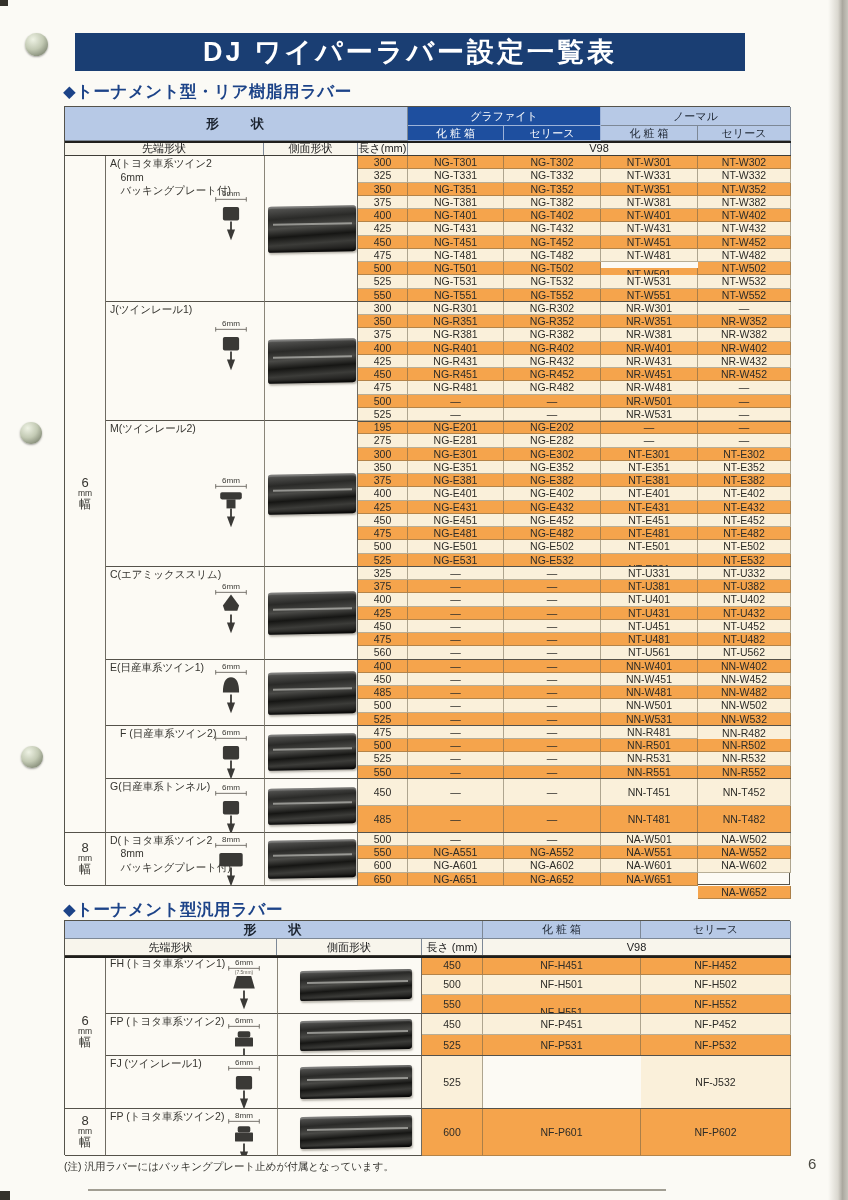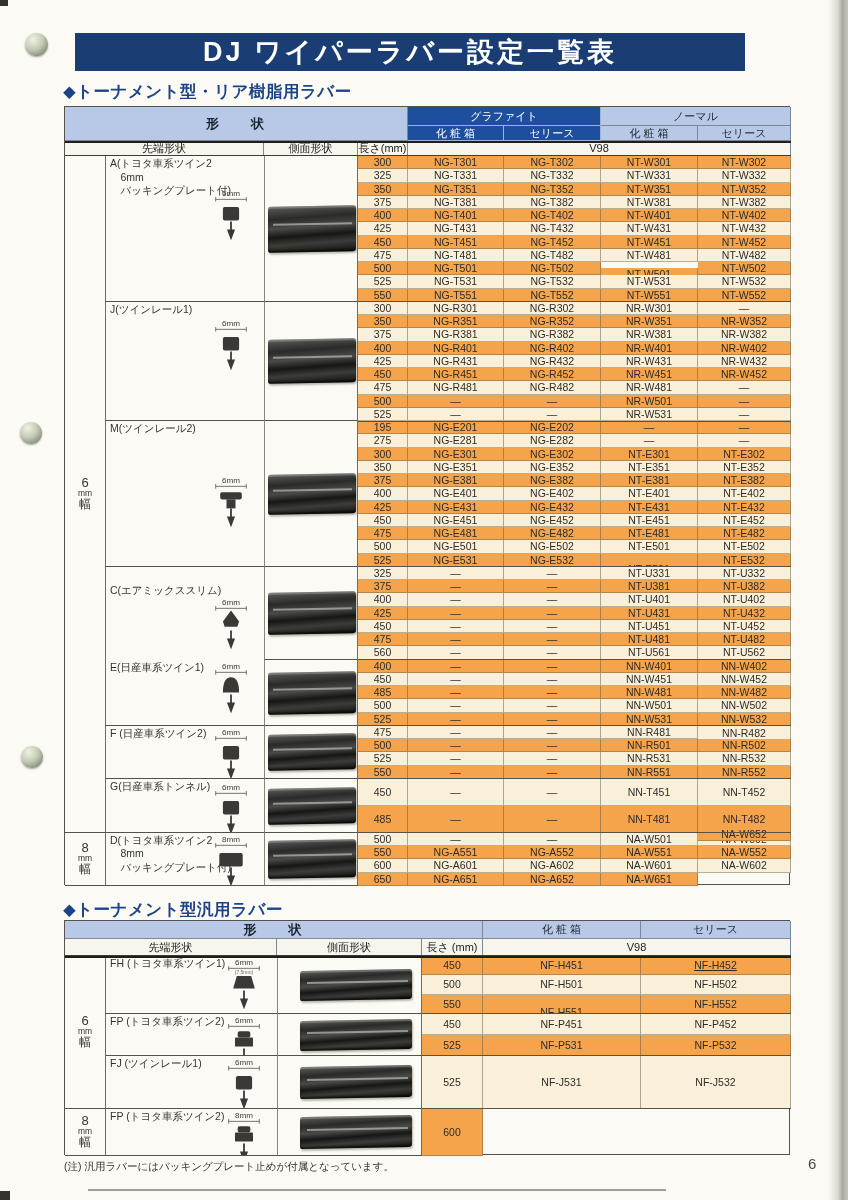--- a/index.html
+++ b/index.html
@@ -285,21 +285,21 @@
         <div class="cell dcell c" style="left: 343px; top: 433.25px; width: 96px; height: 13.25px;">NG-E501</div>
         <div class="cell dcell c" style="left: 439px; top: 433.25px; width: 97px; height: 13.25px;">NG-E502</div>
         <div class="cell dcell c" style="left: 536px; top: 433.25px; width: 97px; height: 13.25px;">NT-E501</div>
         <div class="cell dcell c" style="left: 633px; top: 433.25px; width: 93px; height: 13.25px;">NT-E502</div>
         <div class="cell dcell o" style="left: 293px; top: 446.5px; width: 50px; height: 13.25px;">525</div>
         <div class="cell dcell o" style="left: 343px; top: 446.5px; width: 96px; height: 13.25px;">NG-E531</div>
         <div class="cell dcell o" style="left: 439px; top: 446.5px; width: 97px; height: 13.25px;">NG-E532</div>
         <div class="cell dcell o" style="left: 536px; top: 446.5px; width: 97px; height: 31px;">NT-E531</div>
         <div class="cell dcell o" style="left: 633px; top: 446.5px; width: 93px; height: 13.25px;">NT-E532</div>
         <div class="vline" style="left: 293px; top: 313.5px; width: 433px; height: 1px;"></div>
-        <div class="cell tipcell" style="left: 41px; top: 459.75px; width: 158px; height: 92.75px; overflow: hidden; margin-top: 16px;">
+        <div class="cell tipcell" style="left: 41px; top: 459.75px; width: 158px; height: 92.75px; overflow: hidden;">
           <div class="slabel" style="padding-top: 1px;">C(エアミックススリム)</div>
           <div class="diag" style="position: absolute; right: 6px; top: 14px;">
             <svg width="54" height="56" viewBox="0 0 60 62" xmlns="http://www.w3.org/2000/svg">
               <text x="30" y="9" font-size="9" text-anchor="middle" fill="#3c3b36">6mm</text>
               <path d="M13 10 L13 15 M13 12.5 L47 12.5 M47 10 L47 15" stroke="#6a675f" stroke-width="1" fill="none"></path>
               <g fill="#3a3936">
                 <path d="M30 15 L39 27 L37 33 L23 33 L21 27 Z"></path>
               </g>
               <path d="M30 37 L30 50" stroke="#3a3936" stroke-width="2"></path>
               <path d="M25.5 46 L34.5 46 L30 58 Z" fill="#3a3936"></path>
@@ -382,21 +382,21 @@
         <div class="cell dcell c" style="left: 439px; top: 592.25px; width: 97px; height: 13.25px;">—</div>
         <div class="cell dcell c" style="left: 536px; top: 592.25px; width: 97px; height: 13.25px;">NN-W501</div>
         <div class="cell dcell c" style="left: 633px; top: 592.25px; width: 93px; height: 13.25px;">NN-W502</div>
         <div class="cell dcell o" style="left: 293px; top: 605.5px; width: 50px; height: 13.25px;">525</div>
         <div class="cell dcell o" style="left: 343px; top: 605.5px; width: 96px; height: 13.25px;">—</div>
         <div class="cell dcell o" style="left: 439px; top: 605.5px; width: 97px; height: 13.25px;">—</div>
         <div class="cell dcell o" style="left: 536px; top: 605.5px; width: 97px; height: 13.25px;">NN-W531</div>
         <div class="cell dcell o" style="left: 633px; top: 605.5px; width: 93px; height: 13.25px;">NN-W532</div>
         <div class="vline" style="left: 293px; top: 552px; width: 433px; height: 1px;"></div>
         <div class="cell tipcell" style="left: 41px; top: 618.75px; width: 158px; height: 53px; overflow: hidden;">
-          <div class="slabel" style="padding-top: 1px;">F (日産車系ツイン2)</div>
+          <div class="slabel" style="padding-top: 1px; margin-left: 10px;">F (日産車系ツイン2)</div>
           <div class="diag" style="position: absolute; right: 6px; top: 1px;">
             <svg width="54" height="56" viewBox="0 0 60 62" xmlns="http://www.w3.org/2000/svg">
               <text x="30" y="9" font-size="9" text-anchor="middle" fill="#3c3b36">6mm</text>
               <path d="M13 10 L13 15 M13 12.5 L47 12.5 M47 10 L47 15" stroke="#6a675f" stroke-width="1" fill="none"></path>
               <g fill="#3a3936">
                 <rect x="21" y="21" width="18" height="15" rx="2"></rect>
               </g>
               <path d="M30 37 L30 50" stroke="#3a3936" stroke-width="2"></path>
               <path d="M25.5 46 L34.5 46 L30 58 Z" fill="#3a3936"></path>
             </svg>
@@ -485,21 +485,21 @@
         <div class="cell dcell o" style="left: 633px; top: 739px; width: 93px; height: 13.25px;">NA-W552</div>
         <div class="cell dcell c" style="left: 293px; top: 752.25px; width: 50px; height: 13.25px;">600</div>
         <div class="cell dcell c" style="left: 343px; top: 752.25px; width: 96px; height: 13.25px;">NG-A601</div>
         <div class="cell dcell c" style="left: 439px; top: 752.25px; width: 97px; height: 13.25px;">NG-A602</div>
         <div class="cell dcell c" style="left: 536px; top: 752.25px; width: 97px; height: 13.25px;">NA-W601</div>
         <div class="cell dcell c" style="left: 633px; top: 752.25px; width: 93px; height: 13.25px;">NA-W602</div>
         <div class="cell dcell o" style="left: 293px; top: 765.5px; width: 50px; height: 13.25px;">650</div>
         <div class="cell dcell o" style="left: 343px; top: 765.5px; width: 96px; height: 13.25px;">NG-A651</div>
         <div class="cell dcell o" style="left: 439px; top: 765.5px; width: 97px; height: 13.25px;">NG-A652</div>
         <div class="cell dcell o" style="left: 536px; top: 765.5px; width: 97px; height: 13.25px;">NA-W651</div>
-        <div class="cell dcell o" style="left: 633px; top: 721px; width: 93px; height: 13.25px;">NA-W652</div>
+        <div class="cell dcell o" style="left: 633px; top: 779px; width: 93px; height: 13.25px;">NA-W652</div>
         <div class="vline" style="left: 293px; top: 725.25px; width: 433px; height: 1px;"></div>
         <div class="cell wgroup" style="left: 0px; top: 49px; width: 41px; height: 676.75px;">
           <div class="n">6</div>
           <div class="u">mm</div>
           <div class="k">幅</div>
         </div>
         <div class="cell wgroup" style="left: 0px; top: 725.75px; width: 41px; height: 53px;">
           <div class="n">8</div>
           <div class="u">mm</div>
           <div class="k">幅</div>
@@ -533,21 +533,21 @@
               <path d="M30 37 L30 50" stroke="#3a3936" stroke-width="2"></path>
               <path d="M25.5 46 L34.5 46 L30 58 Z" fill="#3a3936"></path>
             </svg>
           </div>
         </div>
         <div class="cell sidecell" style="left: 212px; top: 35px; width: 145px; height: 57.9px;">
           <div class="photo" style="left: 22px; top: 13.95px; width: 112px; height: 30px;"></div>
         </div>
         <div class="cell dcell o" style="left: 357px; top: 35px; width: 61px; height: 19.3px;">450</div>
         <div class="cell dcell o" style="left: 418px; top: 35px; width: 158px; height: 19.3px;">NF-H451</div>
-        <div class="cell dcell o" style="left: 576px; top: 35px; width: 150px; height: 19.3px; text-decoration: underline;">NF-H452</div>
+        <div class="cell dcell o" style="left: 576px; top: 35px; width: 150px; height: 19.3px;">NF-H452</div>
         <div class="cell dcell c" style="left: 357px; top: 54.3px; width: 61px; height: 19.3px;">500</div>
         <div class="cell dcell c" style="left: 418px; top: 54.3px; width: 158px; height: 19.3px;">NF-H501</div>
         <div class="cell dcell c" style="left: 576px; top: 54.3px; width: 150px; height: 19.3px;">NF-H502</div>
         <div class="cell dcell o" style="left: 357px; top: 73.6px; width: 61px; height: 19.3px;">550</div>
         <div class="cell dcell o" style="left: 418px; top: 73.6px; width: 158px; height: 36px; text-align: center;">NF-H551</div>
         <div class="cell dcell o" style="left: 576px; top: 73.6px; width: 150px; height: 19.3px;">NF-H552</div>
         <div class="cell tipcell" style="left: 41px; top: 92.9px; width: 171px; height: 42px; overflow: hidden;">
           <div class="slabel" style="padding-top: 1px;">FP (トヨタ車系ツイン2)</div>
           <div class="diag" style="position: absolute; right: 6px; top: 1px;">
             <svg width="54" height="56" viewBox="0 0 60 62" xmlns="http://www.w3.org/2000/svg">
@@ -583,21 +583,20 @@
               </g>
               <path d="M30 37 L30 50" stroke="#3a3936" stroke-width="2"></path>
               <path d="M25.5 46 L34.5 46 L30 58 Z" fill="#3a3936"></path>
             </svg>
           </div>
         </div>
         <div class="cell sidecell" style="left: 212px; top: 134.9px; width: 145px; height: 53px;">
           <div class="photo" style="left: 22px; top: 10.5px; width: 112px; height: 32px;"></div>
         </div>
         <div class="cell dcell c" style="left: 357px; top: 134.9px; width: 61px; height: 53px;">525</div>
-        <div class="cell dcell c" style="left: 418px; top: 134.9px; width: 158px; height: 53px;">NF-J531</div>
         <div class="cell dcell c" style="left: 576px; top: 134.9px; width: 150px; height: 53px;">NF-J532</div>
         <div class="vline" style="left: 357px; top: 134.4px; width: 369px; height: 1px;"></div>
         <div class="cell tipcell" style="left: 41px; top: 187.9px; width: 171px; height: 47px; overflow: hidden;">
           <div class="slabel" style="padding-top: 1px;">FP (トヨタ車系ツイン2)</div>
           <div class="diag" style="position: absolute; right: 6px; top: 1px;">
             <svg width="54" height="56" viewBox="0 0 60 62" xmlns="http://www.w3.org/2000/svg">
               <text x="30" y="9" font-size="9" text-anchor="middle" fill="#3c3b36">8mm</text>
               <path d="M13 10 L13 15 M13 12.5 L47 12.5 M47 10 L47 15" stroke="#6a675f" stroke-width="1" fill="none"></path>
               <g fill="#3a3936">
                 <rect x="23" y="18" width="14" height="7" rx="2"></rect>
@@ -605,20 +604,22 @@
               </g>
               <path d="M30 37 L30 50" stroke="#3a3936" stroke-width="2"></path>
               <path d="M25.5 46 L34.5 46 L30 58 Z" fill="#3a3936"></path>
             </svg>
           </div>
         </div>
         <div class="cell sidecell" style="left: 212px; top: 187.9px; width: 145px; height: 47px;">
           <div class="photo" style="left: 22px; top: 7.5px; width: 112px; height: 32px;"></div>
         </div>
         <div class="cell dcell o" style="left: 357px; top: 187.9px; width: 61px; height: 47px;">600</div>
+        <div class="cell dcell o" style="left: 418px; top: 187.9px; width: 158px; height: 47px;">NF-P601</div>
+        <div class="cell dcell o" style="left: 576px; top: 187.9px; width: 150px; height: 47px;">NF-P602</div>
         <div class="vline" style="left: 357px; top: 187.4px; width: 369px; height: 1px;"></div>
         <div class="cell wgroup" style="left: 0px; top: 35px; width: 41px; height: 152.9px;">
           <div class="n">6</div>
           <div class="u">mm</div>
           <div class="k">幅</div>
         </div>
         <div class="cell wgroup" style="left: 0px; top: 187.9px; width: 41px; height: 47px;">
           <div class="n">8</div>
           <div class="u">mm</div>
           <div class="k">幅</div>

